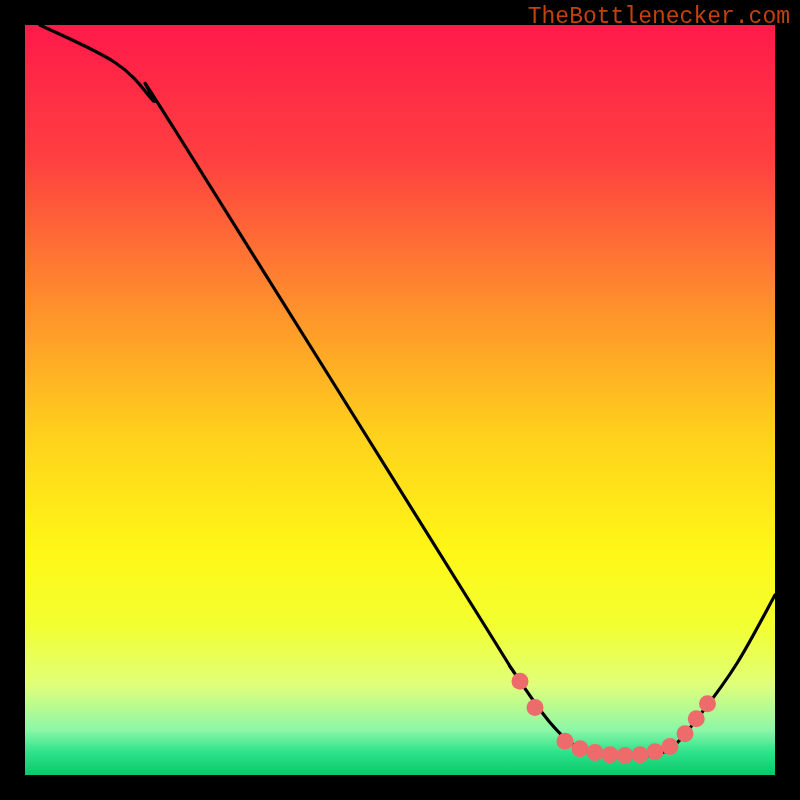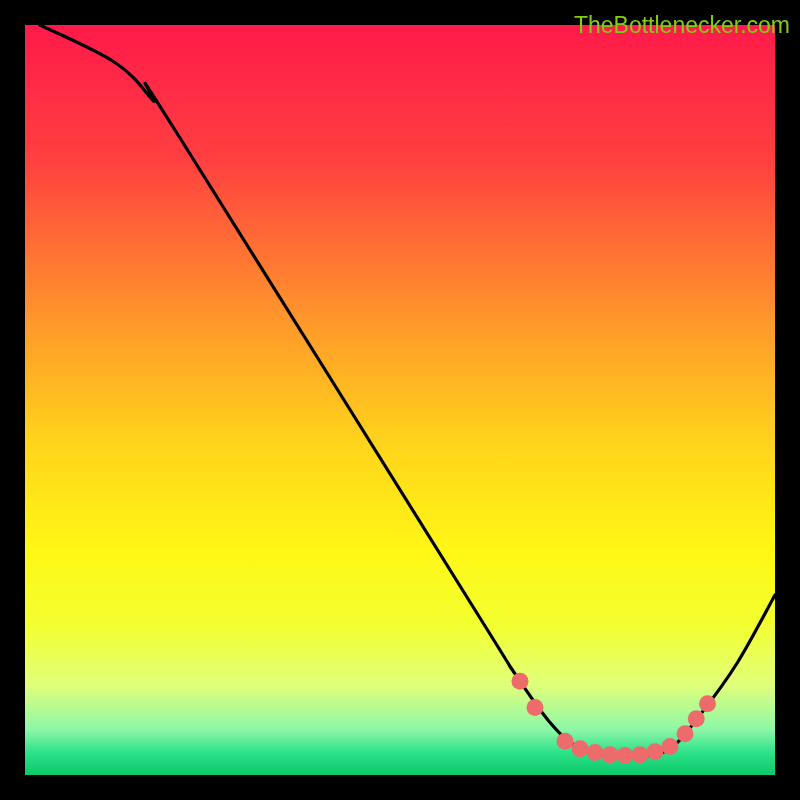--- a/index.html
+++ b/index.html
@@ -12,27 +12,27 @@
     background: #000;
   }
   .frame {
     width: 800px;
     height: 800px;
     position: relative;
     background: #000;
   }
   .watermark {
     position: absolute;
-    top: 12px;
+    top: 4px;
     right: 10px;
-    color: #84cc16;
+    color: #c2410c;
     font-size: 23px;
     font-weight: 500;
     z-index: 10;
-    font-family: Liberation Sans, sans-serif;
+    font-family: Liberation Mono, monospace;
   }
   .plot {
     position: absolute;
     left: 25px;
     top: 25px;
     width: 750px;
     height: 750px;
     background: #000;
   }
   svg { display:block; }

